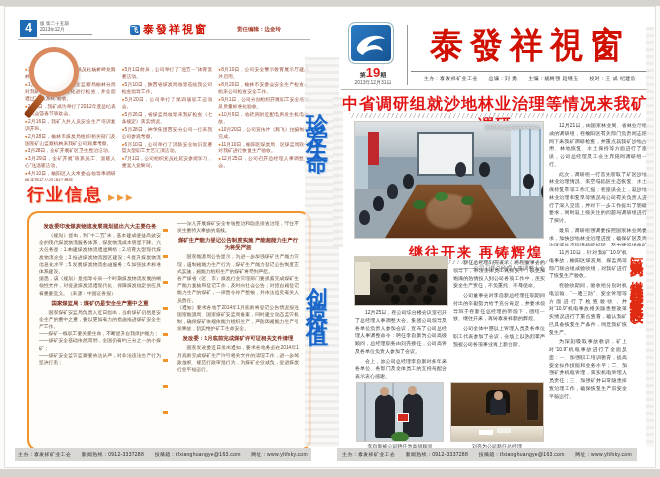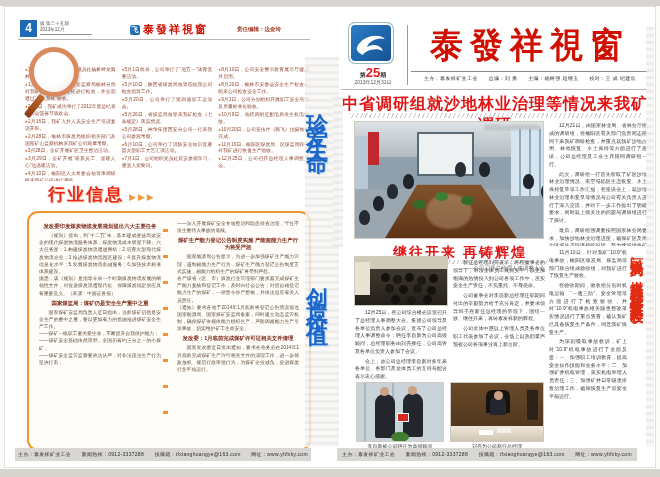--- a/index.html
+++ b/index.html
@@ -28,21 +28,21 @@
   .lens{width:40px;height:40px;border-radius:50%;border:5px solid #d98a5f;
         background:radial-gradient(circle at 35% 32%,#ffffff 55%,#f0e2d8);
         box-shadow:1px 2px 3px rgba(0,0,0,.18);}
   .handle{width:7px;height:26px;background:linear-gradient(#c06a35,#8a3a10);
           border-radius:2px;transform:rotate(38deg);}
   .evcols{display:flex;gap:6px;}
   .evcol{flex:1;overflow:hidden;}
   .ev{font-size:4.8px;line-height:1.45;color:#8f4632;text-align:justify;margin-bottom:1px;}
   .ev .dot{color:#e87722;font-size:4.5px;}
   .indhead{font-size:17px;font-weight:bold;color:#e8261d;letter-spacing:2px;
-           text-shadow:1px 1px 0 #f8c79a;margin-left:21px;}
+           text-shadow:1px 1px 0 #f8c79a;}
   .indhead .arrows{font-size:9px;color:#f09a3e;letter-spacing:2px;text-shadow:none;margin-left:5px;}
   .indbox{border:2px solid #f0952d;border-radius:11px;padding:7px 10px;overflow:hidden;
           column-count:2;column-gap:16px;background:#fffdf9;}
   .indtitle{font-size:5.4px;font-weight:bold;color:#7d2a1a;text-align:center;margin:3px 0 2px;}
   .indbody{font-size:4.8px;line-height:1.5;color:#5d4a3a;text-align:justify;
            text-indent:2em;white-space:pre-line;margin:0 0 3px;}
   .rings{width:5px;background:repeating-linear-gradient(to bottom,transparent 0 12px,
          #f0952d 12px 15px,transparent 15px 26px);}
   .footerbar{background:#d9d7d3;color:#2b2b2b;font-size:5px;text-align:center;
              line-height:13px;letter-spacing:.3px;}
@@ -215,21 +215,21 @@
   <div class="abs slogan" style="left:301px;top:262px;height:170px;">创造价值</div>
 
   <div class="abs" style="left:326px;top:0;width:324px;height:460px;">
 
     <div class="abs biglogo" style="left:18px;top:16px;">
       <svg width="44" height="40" viewBox="0 0 44 40">
         <path d="M8 24 C14 12, 30 10, 36 16 C28 14, 20 18, 18 24 C24 20, 32 22, 34 28 C26 24, 16 28, 14 32 C10 30, 7 28, 8 24 Z" fill="#ffffff"></path>
       </svg>
     </div>
     <div class="abs issue" style="left:14px;top:58px;width:56px;text-align:center;">
-      <span>第</span><b>25</b><span>期</span>
+      <span>第</span><b>19</b><span>期</span>
     </div>
     <div class="abs issuedate" style="left:10px;top:72px;width:64px;text-align:center;">2013年12月31日</div>
     <div class="abs vdiv" style="left:76px;top:18px;height:60px;"></div>
     <div class="abs masthead" style="left:80px;top:16px;width:238px;">泰發祥視窗</div>
     <div class="abs infoline" style="left:80px;top:64px;width:238px;">主办：泰发祥矿业工会　　总编：刘 勇　　主编：杨树强 赵继玉　　校对：王 成 纪建欣</div>
     <div class="abs hdrule" style="left:10px;top:82px;width:308px;"></div>
 
     <div class="abs headline" style="left:10px;top:87px;width:308px;">中省调研组就沙地林业治理等情况来我矿调研</div>
     <div class="abs hatch" style="left:18px;top:106px;width:292px;"></div>
 
@@ -246,21 +246,21 @@
       <div class="abs p1-plant" style="left:80px;top:70px;"></div>
       <div class="abs" style="right:3px;top:3px;font-size:4.6px;color:#f2f2f2;text-shadow:0 0 2px #333;">调研组在会议室召开座谈会</div>
     </div>
 
     <div class="abs bodycol" style="left:218px;top:115px;width:98px;height:124px;overflow:hidden;">
         <p>12月21日，由国家林业局、省林业厅组成的调研组，在榆阳区有关部门负责同志陪同下来我矿调研检查，并重点就我矿沙地占用、林地恢复、水土保持等方面进行了座谈，公司总经理及工会主席陪同调研组一行。</p>
         <p>此次，调研组一行首先听取了矿区沙地林业治理情况、采空塌陷区生态恢复、水土保持复垦等工作汇报；在座谈会上，就沙地林业治理和复垦等情况与公司有关负责人进行了深入交流，并对下一步工作提出了明确要求，同时就上级关注的问题与调研组进行了探讨。</p>
         <p>最后，调研组强调要按照国家林业局要求，加快沙地林业治理进度，确保矿区及周边区域生态环境持续好转，努力建设绿色矿山。</p>
       </div>
 
-    <div class="abs s2title" style="left:44px;top:237px;width:170px;">继往开来  再铸辉煌</div>
+    <div class="abs s2title" style="left:60px;top:237px;width:170px;">继往开来  再铸辉煌</div>
     <div class="abs hatch" style="left:26px;top:253px;width:192px;height:4px;"></div>
     <div class="abs s2sub" style="left:108px;top:258px;width:106px;">——公司召开总经理人事调整大会</div>
 
     <div class="abs photo" style="left:24px;top:250px;width:92px;height:48px;">
       <div class="abs" style="left:0;top:0;width:100%;height:100%;background:linear-gradient(#4a4238,#241f1a);"></div>
       <div class="abs p2-ceiling"></div>
       <div class="abs p2-win"></div>
       <div class="abs p2-crowd" style="left:26px;top:16px;"></div>
     </div>
 

